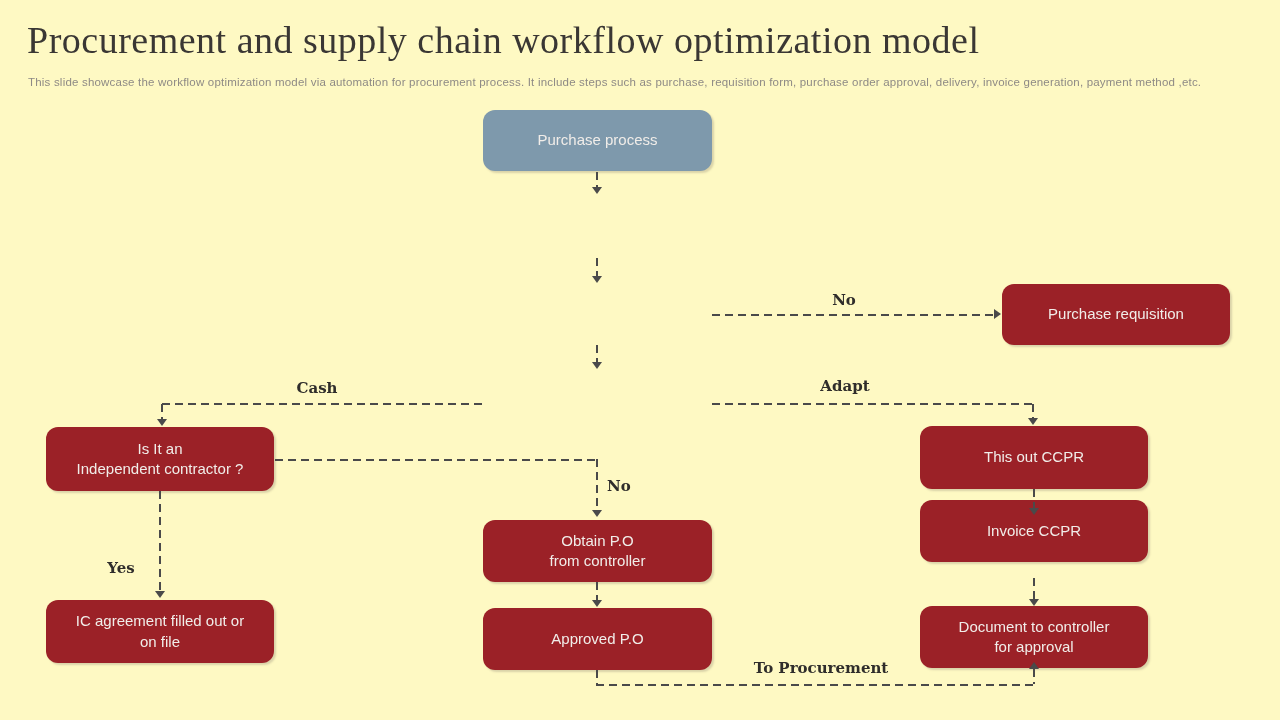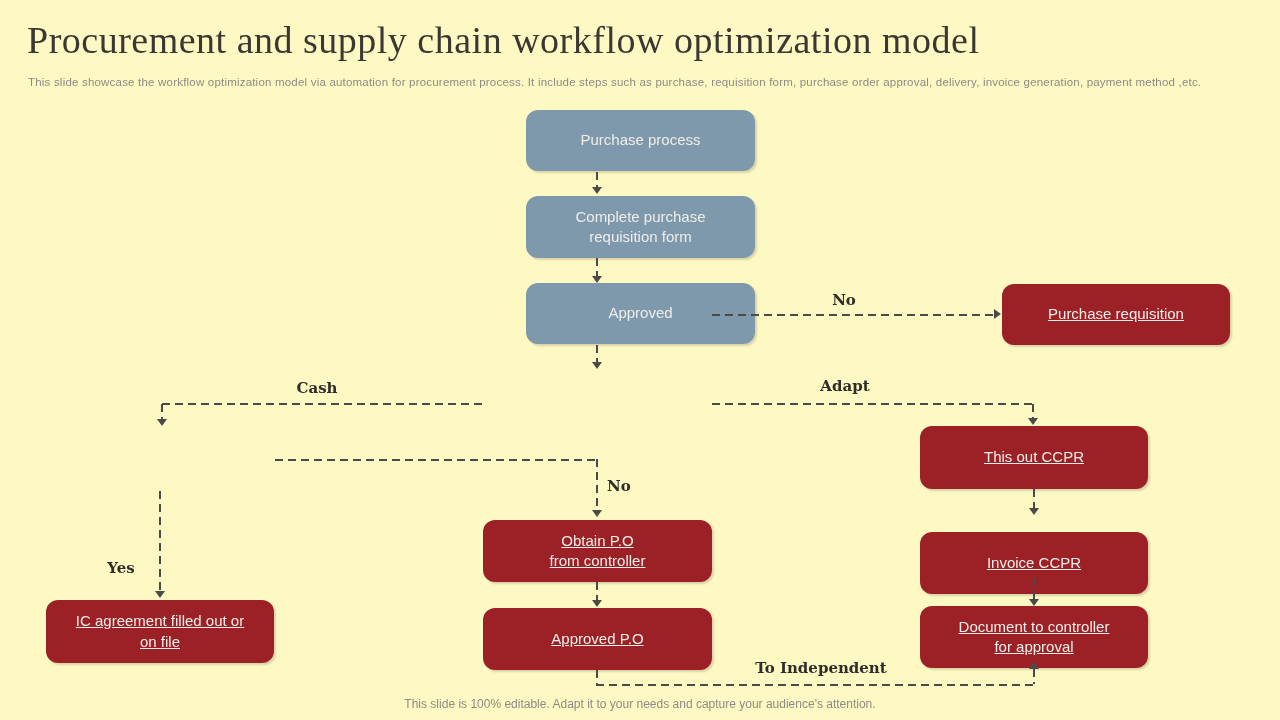--- a/index.html
+++ b/index.html
@@ -52,22 +52,22 @@
     display: flex;
     align-items: center;
     justify-content: center;
     text-align: center;
     color: #f1ede9;
     font-size: 15px;
     line-height: 1.35;
     white-space: pre-line;
     box-shadow: 2px 2px 2px rgba(110, 100, 92, 0.25);
   }
-  .node.blue { background: #7e99ac; margin-left: 43px; }
-  .node.red  { background: #9b2127; text-decoration: underline; }
+  .node.blue { background: #7e99ac; }
+  .node.red  { background: #9b2127; }
 
   .hline {
     position: absolute;
     height: 2px;
     background: repeating-linear-gradient(90deg, #4a4a4a 0 8px, transparent 8px 13px);
   }
   .vline {
     position: absolute;
     width: 2px;
     background: repeating-linear-gradient(180deg, #4a4a4a 0 8px, transparent 8px 13px);
@@ -90,29 +90,28 @@
 </style>
 </head>
 <body>
 
 <div class="slide">
 
   <div class="title">Procurement and supply chain workflow optimization model</div>
   <div class="subtitle">This slide showcase the workflow optimization model via automation for procurement process. It include steps such as purchase, requisition form, purchase order approval, delivery, invoice generation, payment method ,etc.</div>
 
   <div class="node blue" style="left:483px; top:110px; width:229px; height:61px">Purchase process</div>
-  <div class="node blue" style="left:483px; top:196px; width:229px; height:62px">Complete purchase
-requisition form</div>
-  <div class="node blue" style="left:483px; top:283px; width:229px; height:61px">Approved</div>
 
   <div class="node red" style="left:1002px; top:284px; width:228px; height:61px">Purchase requisition</div>
+  <div class="node red" style="left:46px; top:427px; width:228px; height:64px">Is It an
+Independent contractor ?</div>
   <div class="node red" style="left:920px; top:426px; width:228px; height:63px">This out CCPR</div>
   <div class="node red" style="left:483px; top:520px; width:229px; height:62px">Obtain P.O
 from controller</div>
-  <div class="node red" style="left:920px; top:532px; width:228px; height:62px">Invoice CCPR</div>
+  <div class="node red" style="left:920px; top:500px; width:228px; height:62px">Invoice CCPR</div>
   <div class="node red" style="left:483px; top:608px; width:229px; height:62px">Approved P.O</div>
   <div class="node red" style="left:920px; top:606px; width:228px; height:62px">Document to controller
 for approval</div>
   <div class="node red" style="left:46px; top:600px; width:228px; height:63px">IC agreement filled out or
 on file</div>
 
   <div class="vline" style="left:596px; top:172px; height:15px"></div>
   <div class="arr arr-d" style="left:592px; top:187px"></div>
 
   <div class="vline" style="left:596px; top:258px; height:18px"></div>
@@ -150,17 +149,16 @@
   <div class="vline" style="left:1033px; top:489px; height:19px"></div>
   <div class="arr arr-d" style="left:1029px; top:508px"></div>
 
   <div class="vline" style="left:1033px; top:578px; height:21px"></div>
   <div class="arr arr-d" style="left:1029px; top:599px"></div>
 
   <div class="vline" style="left:596px; top:670px; height:15px"></div>
   <div class="hline" style="left:596px; top:684px; width:438px"></div>
   <div class="vline" style="left:1033px; top:669px; height:15px"></div>
   <div class="arr arr-u" style="left:1029px; top:662px"></div>
-  <div class="elabel centered" style="left:821px; top:659px">To Independent</div>
+  <div class="elabel centered" style="left:821px; top:659px">To Procurement</div>
 
-  <div class="footer">This slide is 100% editable. Adapt it to your needs and capture your audience's attention.</div>
 
 </div>
 
 </body></html>

